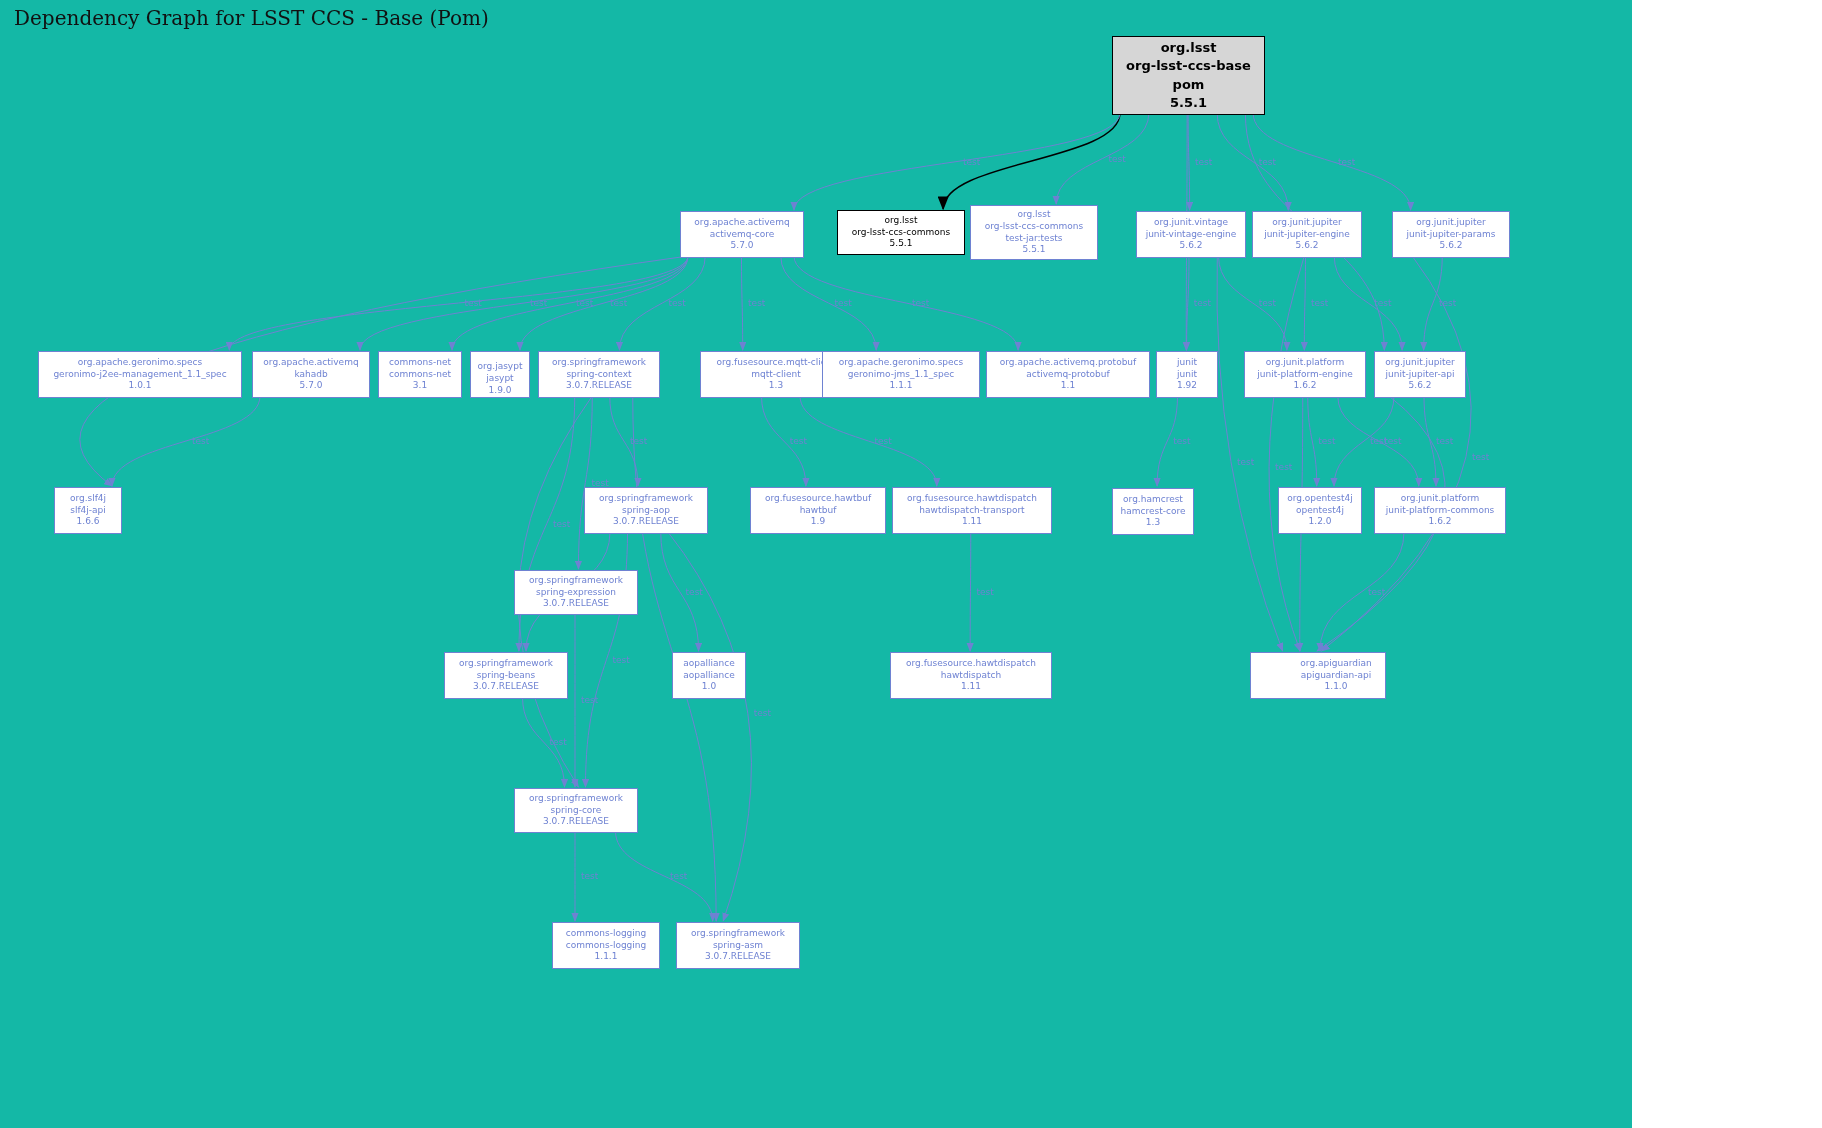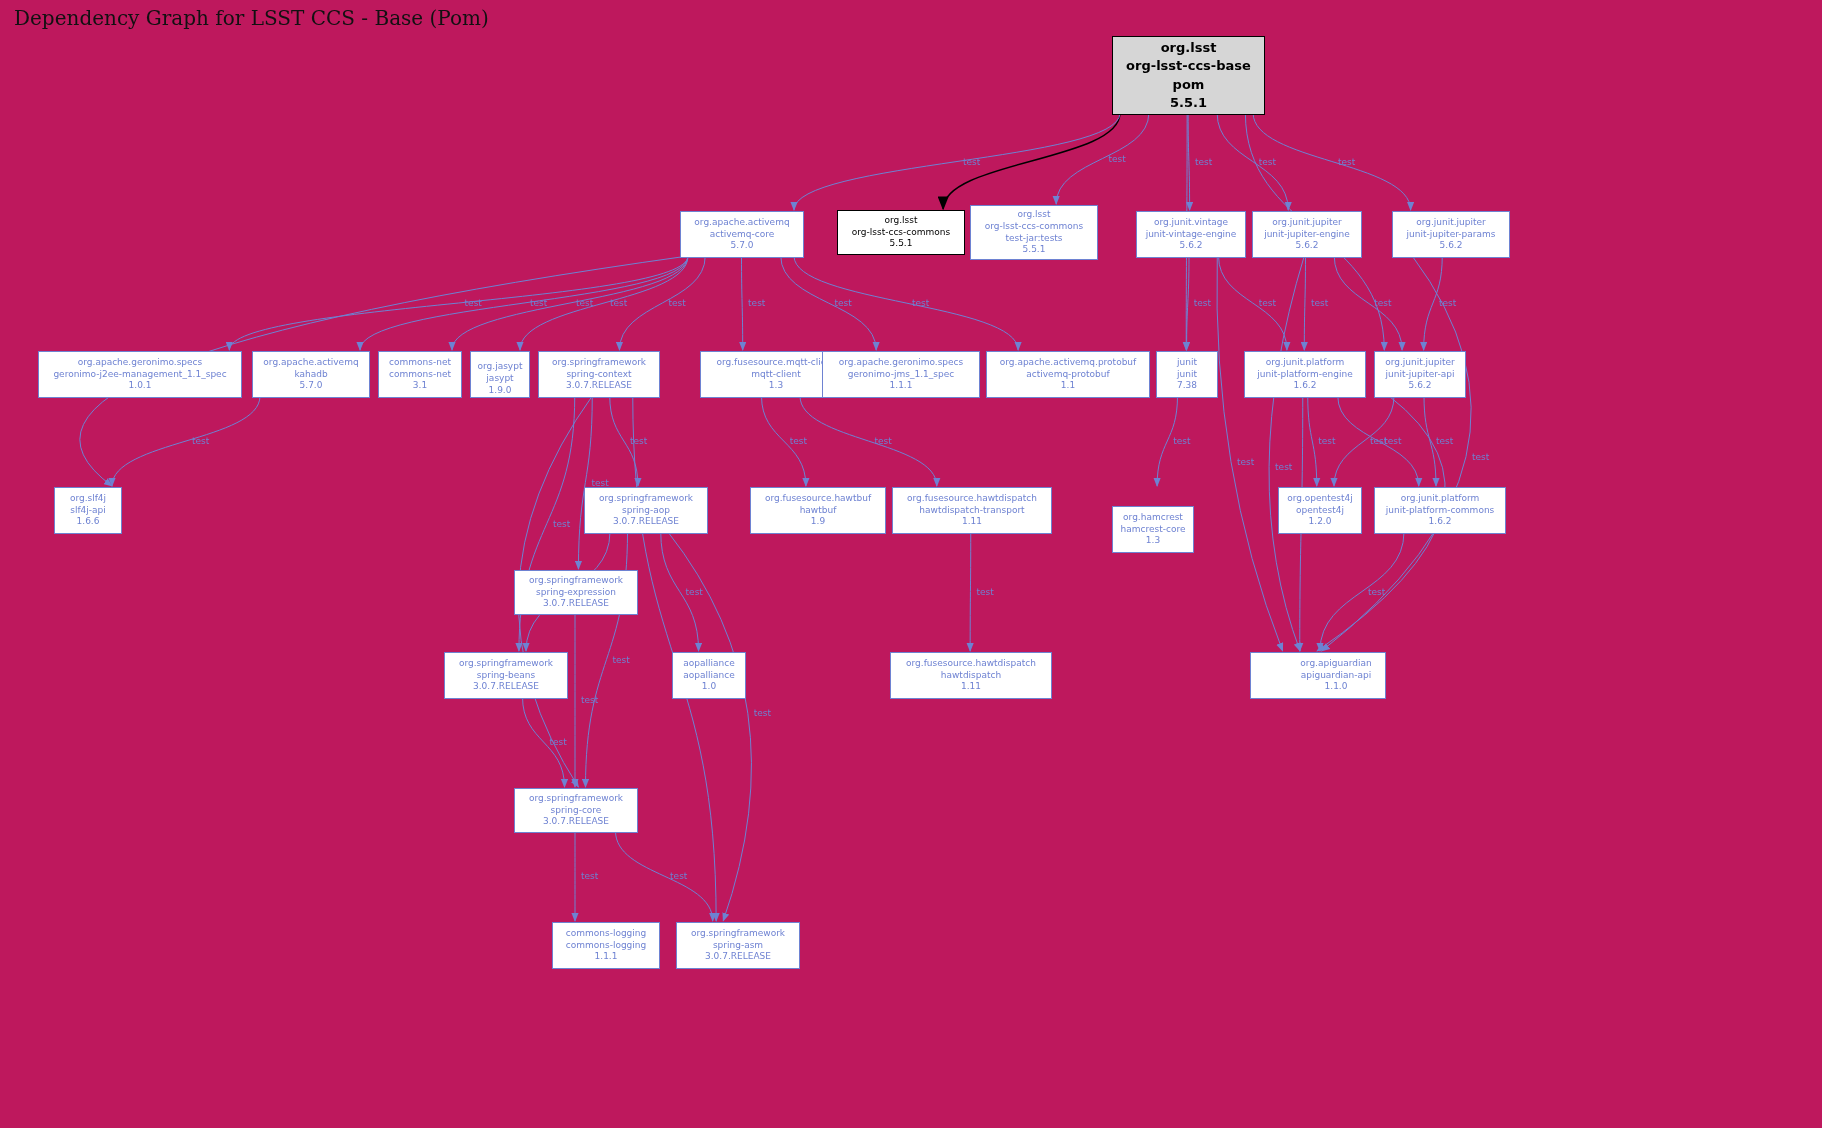--- a/index.html
+++ b/index.html
@@ -1,22 +1,22 @@
 <!DOCTYPE html>
 <html style="--accent: #6e82d2;"><head>
 <meta charset="utf-8">
 <style>
   :root { --accent: #6e82d2; }
   html, body { margin: 0; padding: 0; background: #ffffff; }
   body { font-family: "DejaVu Sans", sans-serif; }
   #canvas {
     position: relative;
-    width: 1822px;
+    width: 1632px;
     height: 1128px;
-    background: #be185d;
+    background: #14b8a6;
     overflow: hidden;
   }
   #page-title {
     position: absolute;
     left: 14px;
     top: 6px;
     font-family: "DejaVu Serif", serif;
     font-size: 20px;
     color: #111111;
     z-index: 3;
@@ -240,21 +240,21 @@
         <div>1.1.1</div>
       </div>
       <div class="node dep" style="left: 986px; top: 351px; width: 162px; height: 45px;">
         <div>org.apache.activemq.protobuf</div>
         <div>activemq-protobuf</div>
         <div>1.1</div>
       </div>
       <div class="node dep" style="left: 1156px; top: 351px; width: 60px; height: 45px;">
         <div>junit</div>
         <div>junit</div>
-        <div>7.38</div>
+        <div>1.92</div>
       </div>
       <div class="node dep" style="left: 1244px; top: 351px; width: 120px; height: 45px;">
         <div>org.junit.platform</div>
         <div>junit-platform-engine</div>
         <div>1.6.2</div>
       </div>
       <div class="node dep" style="left: 1374px; top: 351px; width: 90px; height: 45px;">
         <div>org.junit.jupiter</div>
         <div>junit-jupiter-api</div>
         <div>5.6.2</div>
@@ -272,21 +272,21 @@
       <div class="node dep" style="left: 750px; top: 487px; width: 134px; height: 45px;">
         <div>org.fusesource.hawtbuf</div>
         <div>hawtbuf</div>
         <div>1.9</div>
       </div>
       <div class="node dep" style="left: 892px; top: 487px; width: 158px; height: 45px;">
         <div>org.fusesource.hawtdispatch</div>
         <div>hawtdispatch-transport</div>
         <div>1.11</div>
       </div>
-      <div class="node dep" style="left: 1112px; top: 506px; width: 80px; height: 45px;">
+      <div class="node dep" style="left: 1112px; top: 488px; width: 80px; height: 45px;">
         <div>org.hamcrest</div>
         <div>hamcrest-core</div>
         <div>1.3</div>
       </div>
       <div class="node dep" style="left: 1278px; top: 487px; width: 82px; height: 45px;">
         <div>org.opentest4j</div>
         <div>opentest4j</div>
         <div>1.2.0</div>
       </div>
       <div class="node dep" style="left: 1374px; top: 487px; width: 130px; height: 45px;">

